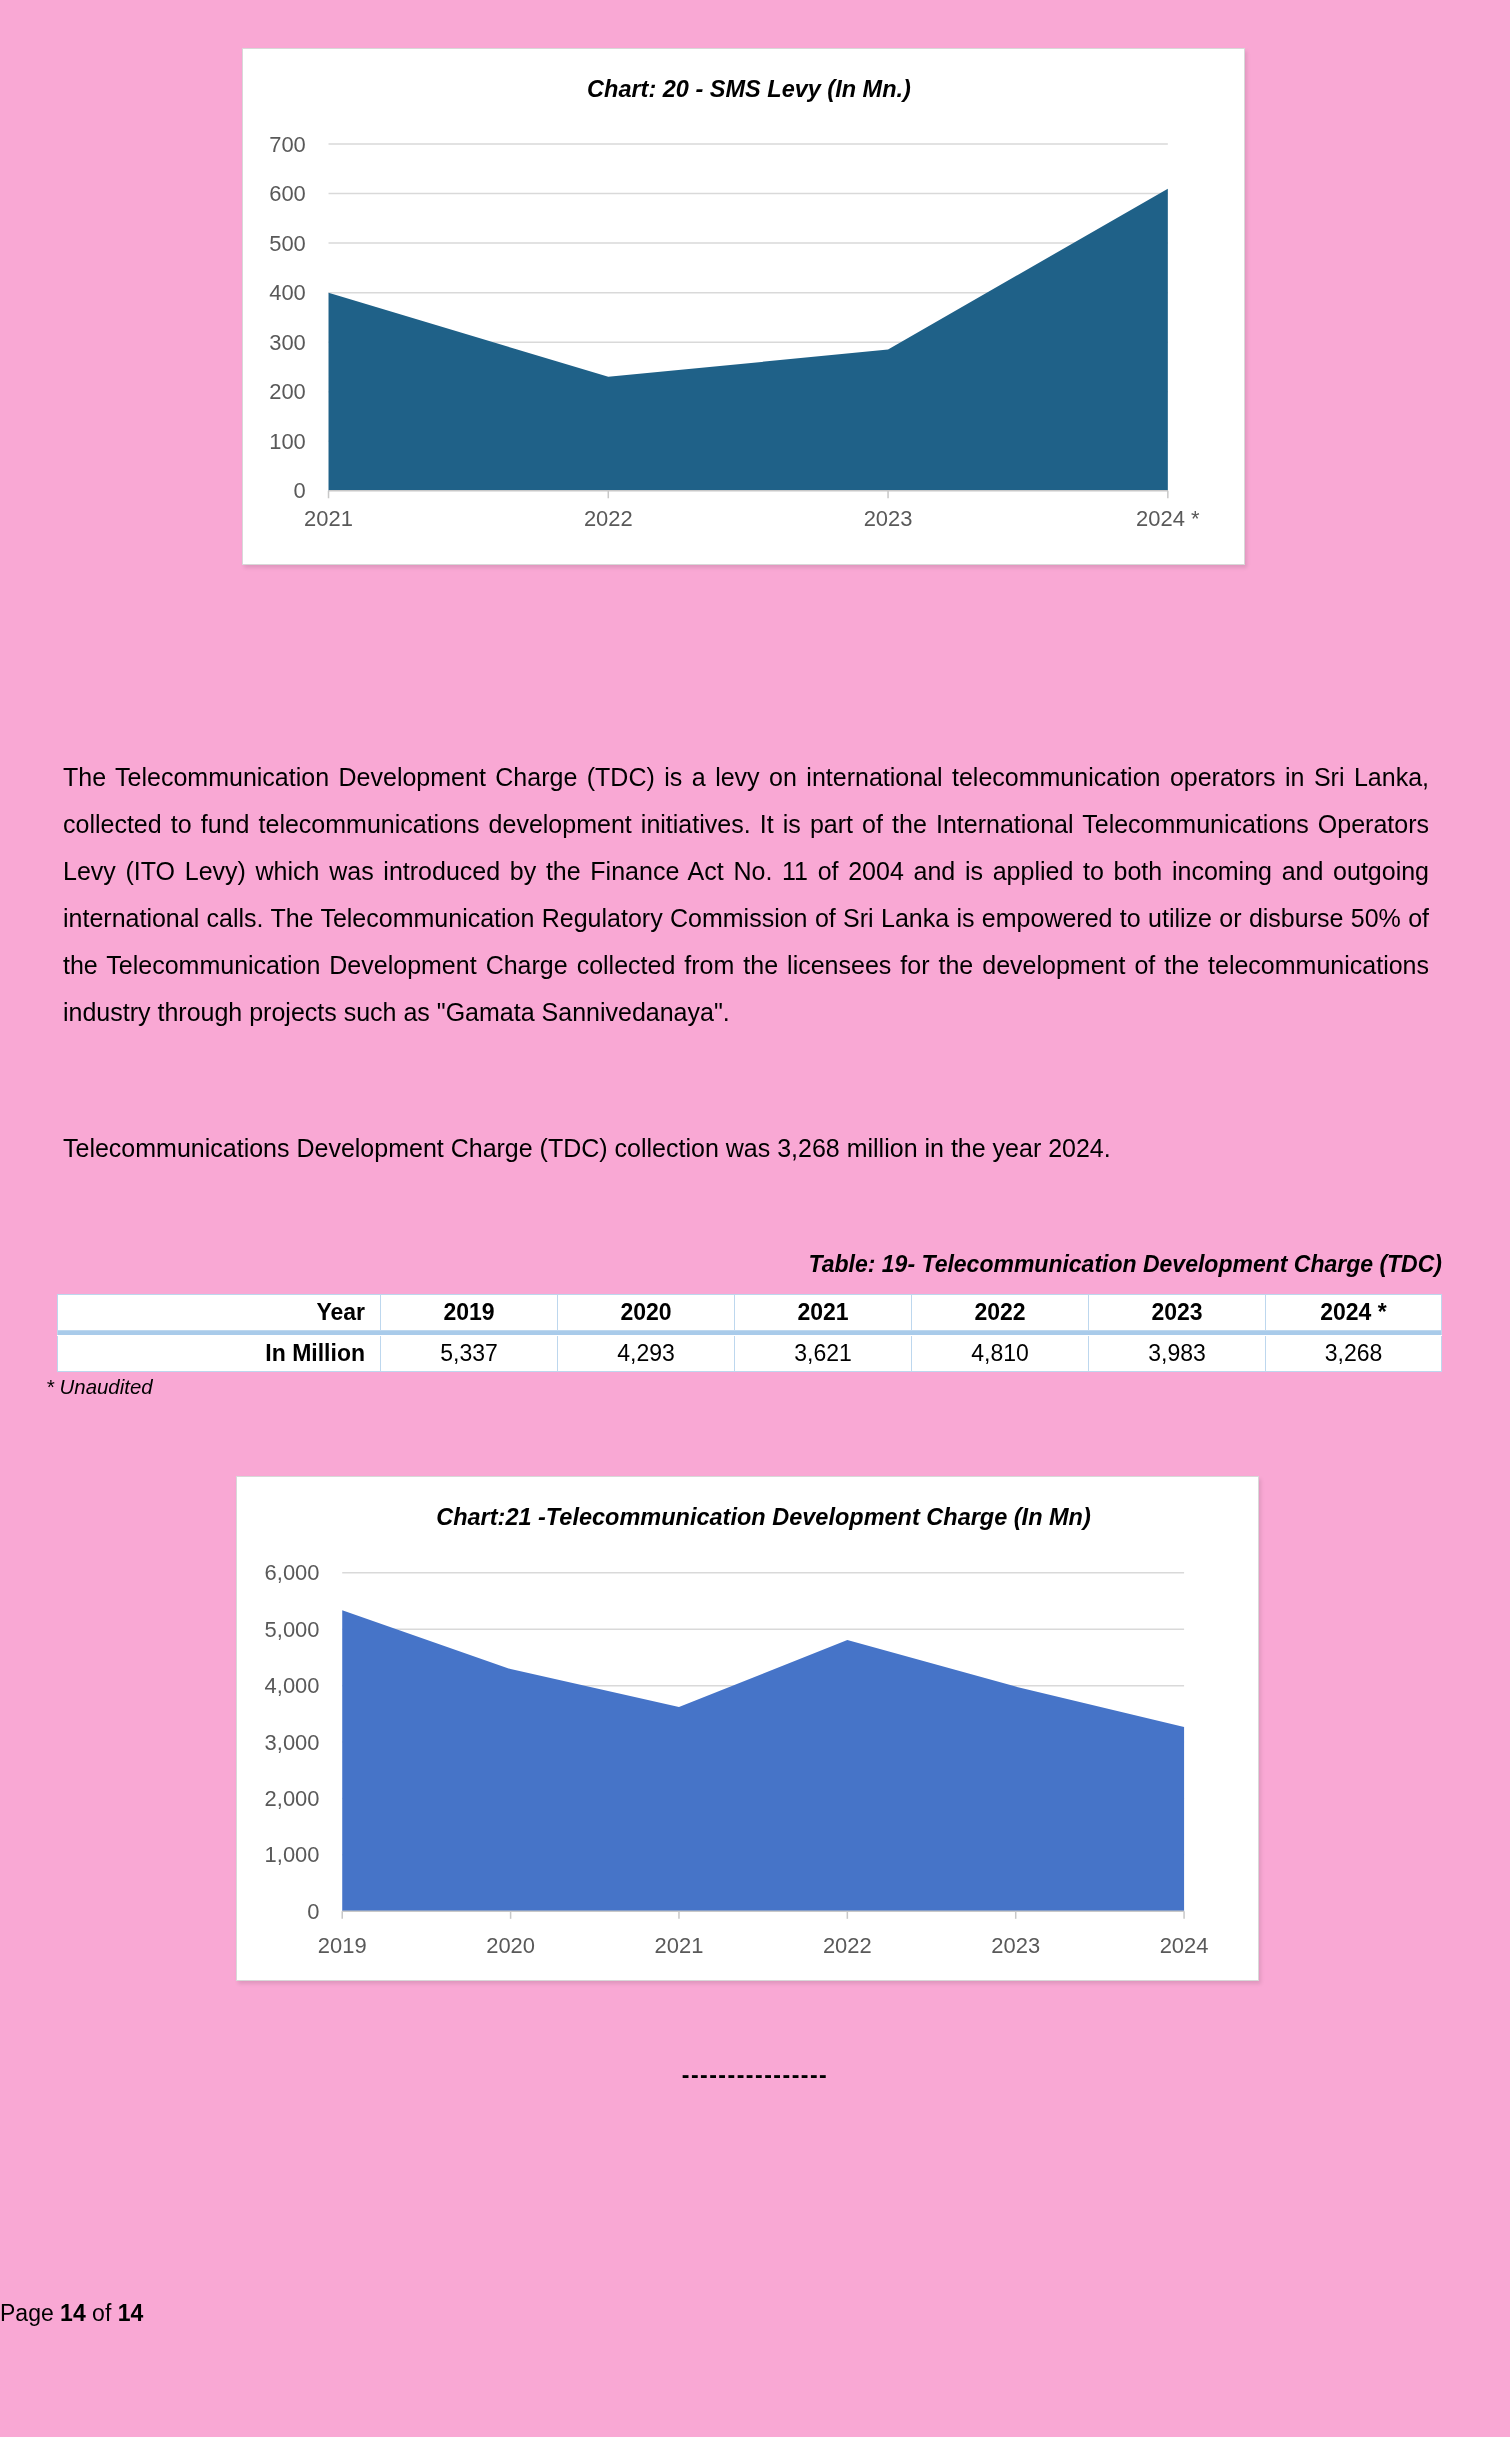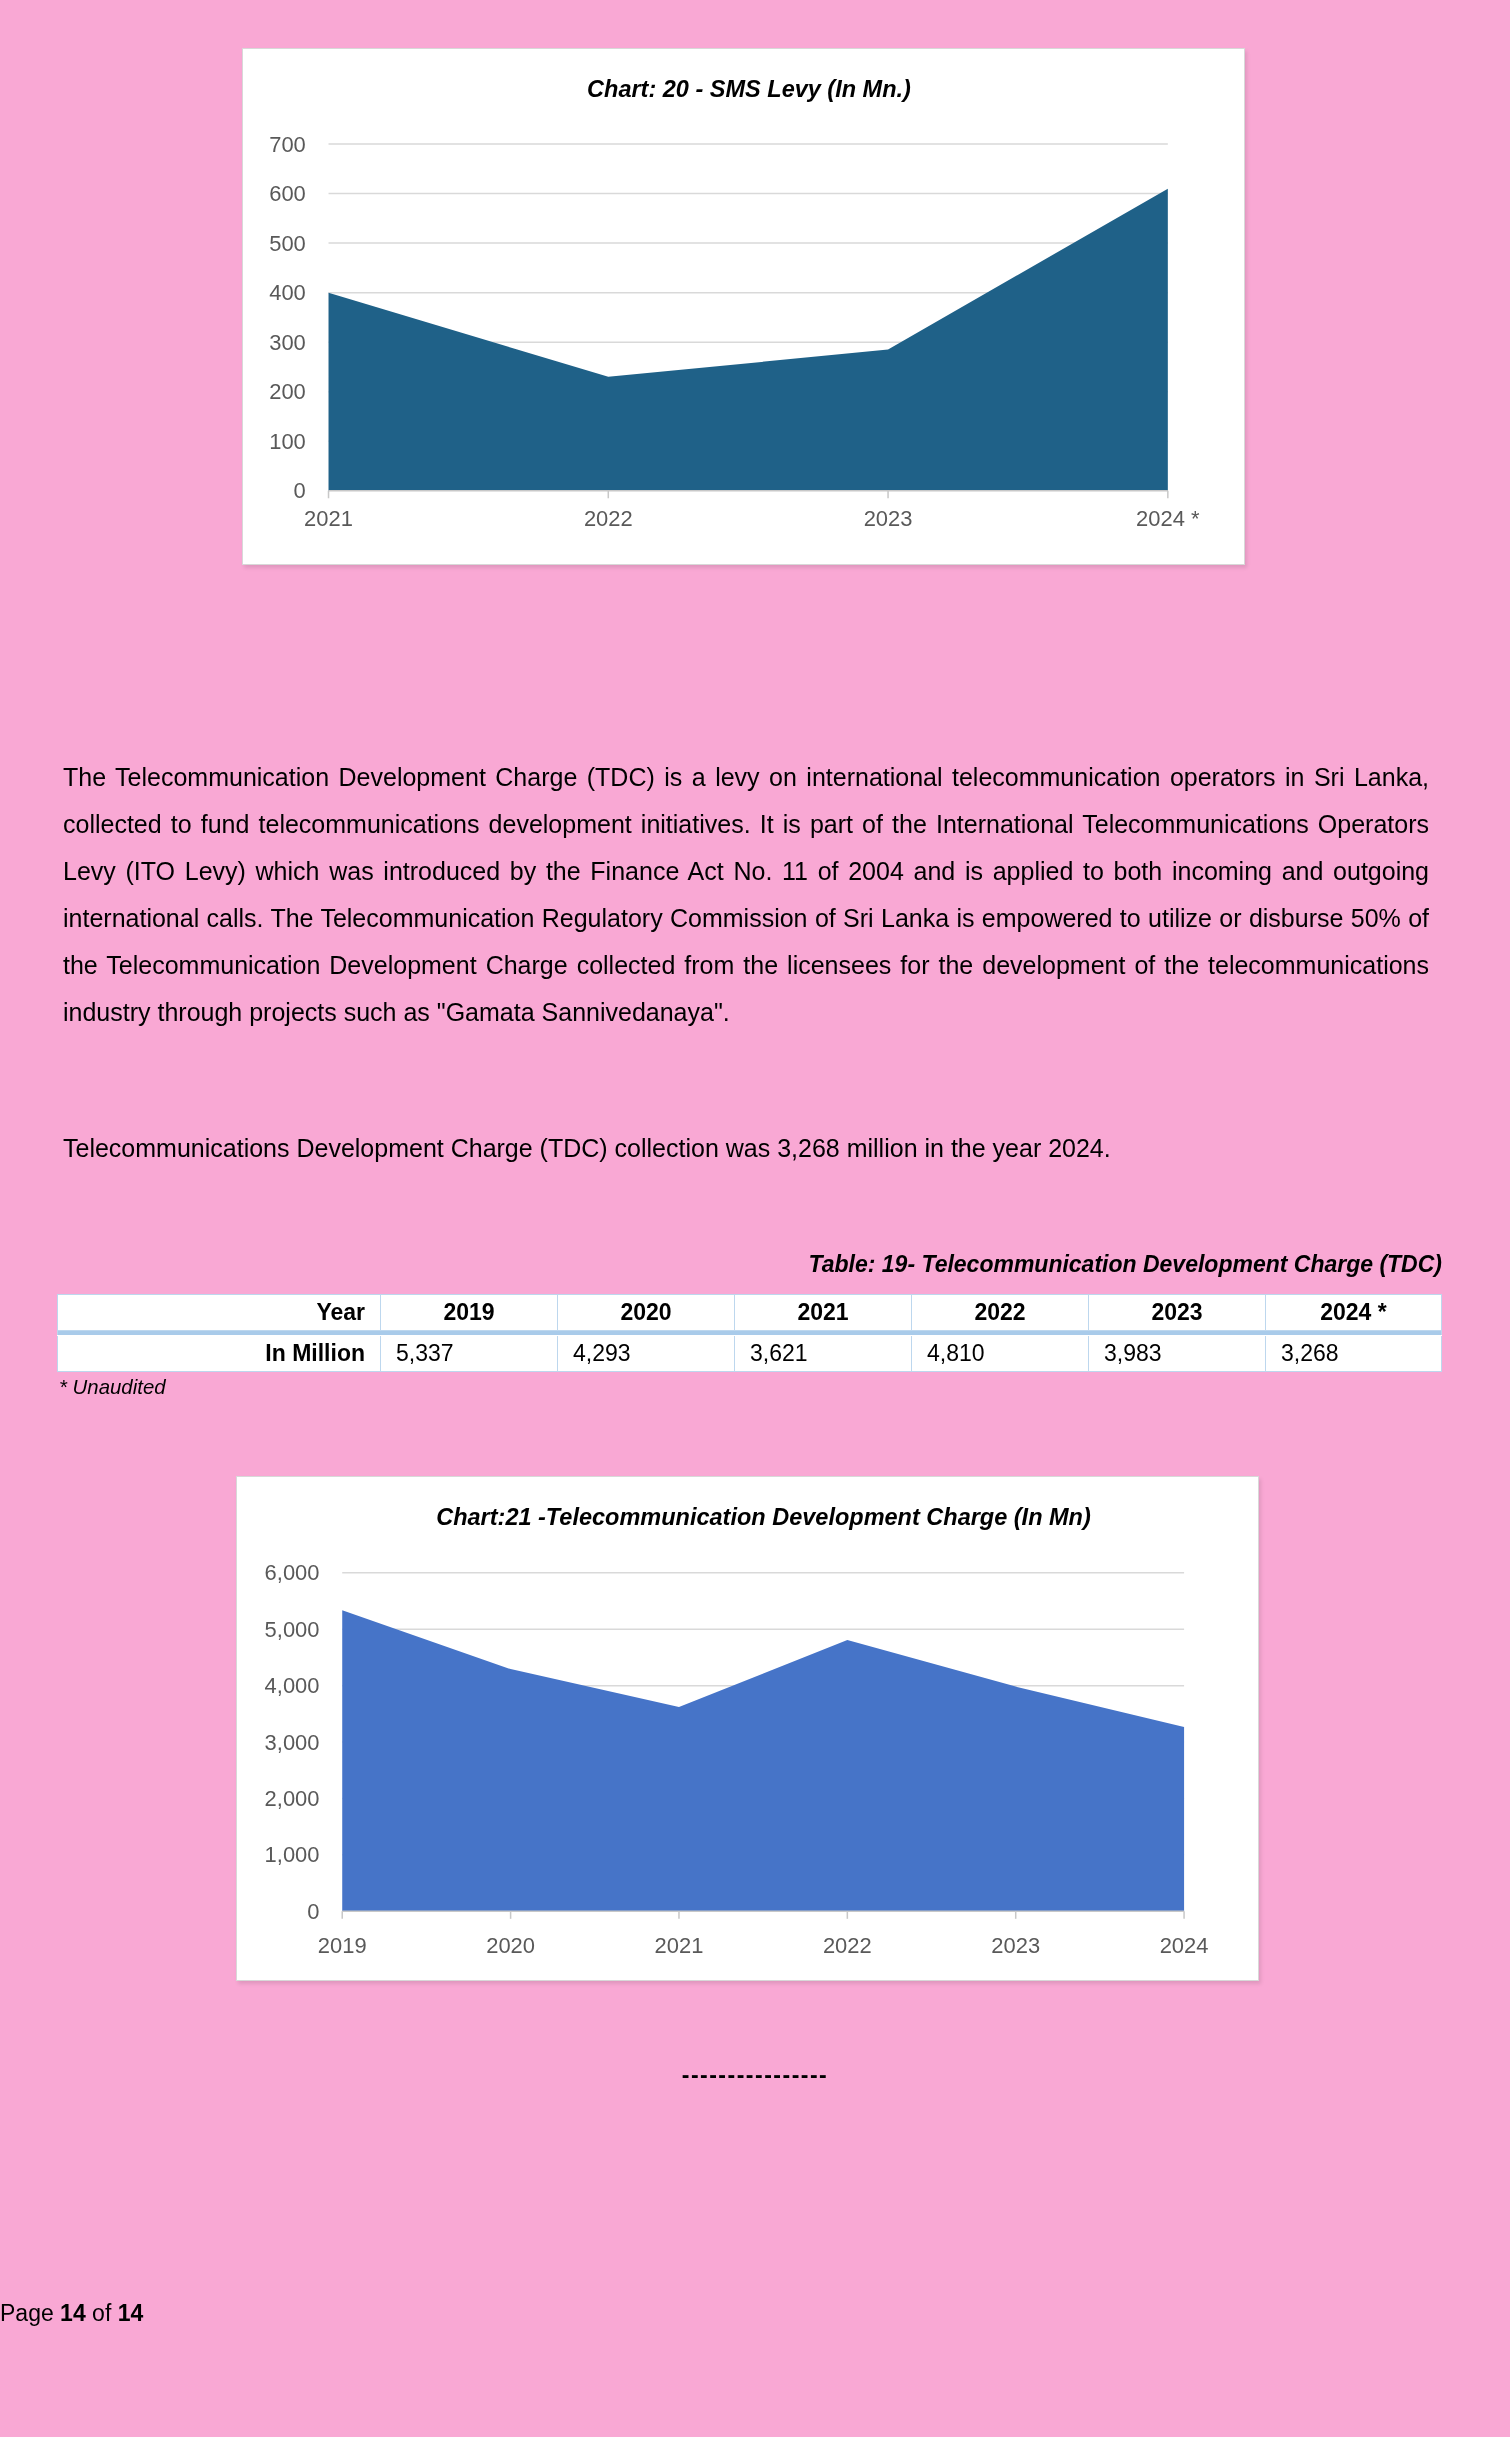--- a/index.html
+++ b/index.html
@@ -28,26 +28,26 @@
   #para1{top:750px;}
   #para2{top:1121px;}
 
   
   .table-title{position:absolute;left:57px;top:1251px;width:1385px;text-align:right;
                font-size:23px;font-weight:bold;font-style:italic;color:#000;}
   table.tdc{position:absolute;left:57px;top:1294px;width:1385px;border-collapse:collapse;
             font-size:23px;table-layout:fixed;background:#fff;}
   table.tdc th,table.tdc td{border:0.8px solid #BDD7EE;padding:0 15px;height:35px;}
   table.tdc th{font-weight:bold;text-align:center;}
-  table.tdc td{font-weight:normal;}
+  table.tdc td{text-align:center;font-weight:normal;}
   table.tdc .rowhead{text-align:right;font-weight:bold;}
   table.tdc tr.divider td{height:3.8px;padding:0;background:#A9CBEA;
             border-left:0.8px solid #BDD7EE;border-right:0.8px solid #BDD7EE;
             border-top:1.5px solid #ffffff;border-bottom:1.5px solid #ffffff;}
-  .footnote{position:absolute;left:59px;top:1376px;font-size:20.4px;font-style:italic;color:#000;}
+  .footnote{position:absolute;left:46px;top:1376px;font-size:20.4px;font-style:italic;color:#000;}
 
   
   .separator{position:absolute;left:0;top:2062px;width:1510px;text-align:center;
              font-weight:bold;font-size:23px;letter-spacing:1.5px;color:#000;}
   .footer{position:absolute;left:0;top:2300px;width:1510px;
           font-size:23px;color:#000;}
   .footer b{font-weight:bold;}
 </style>
 </head>
 <body>

